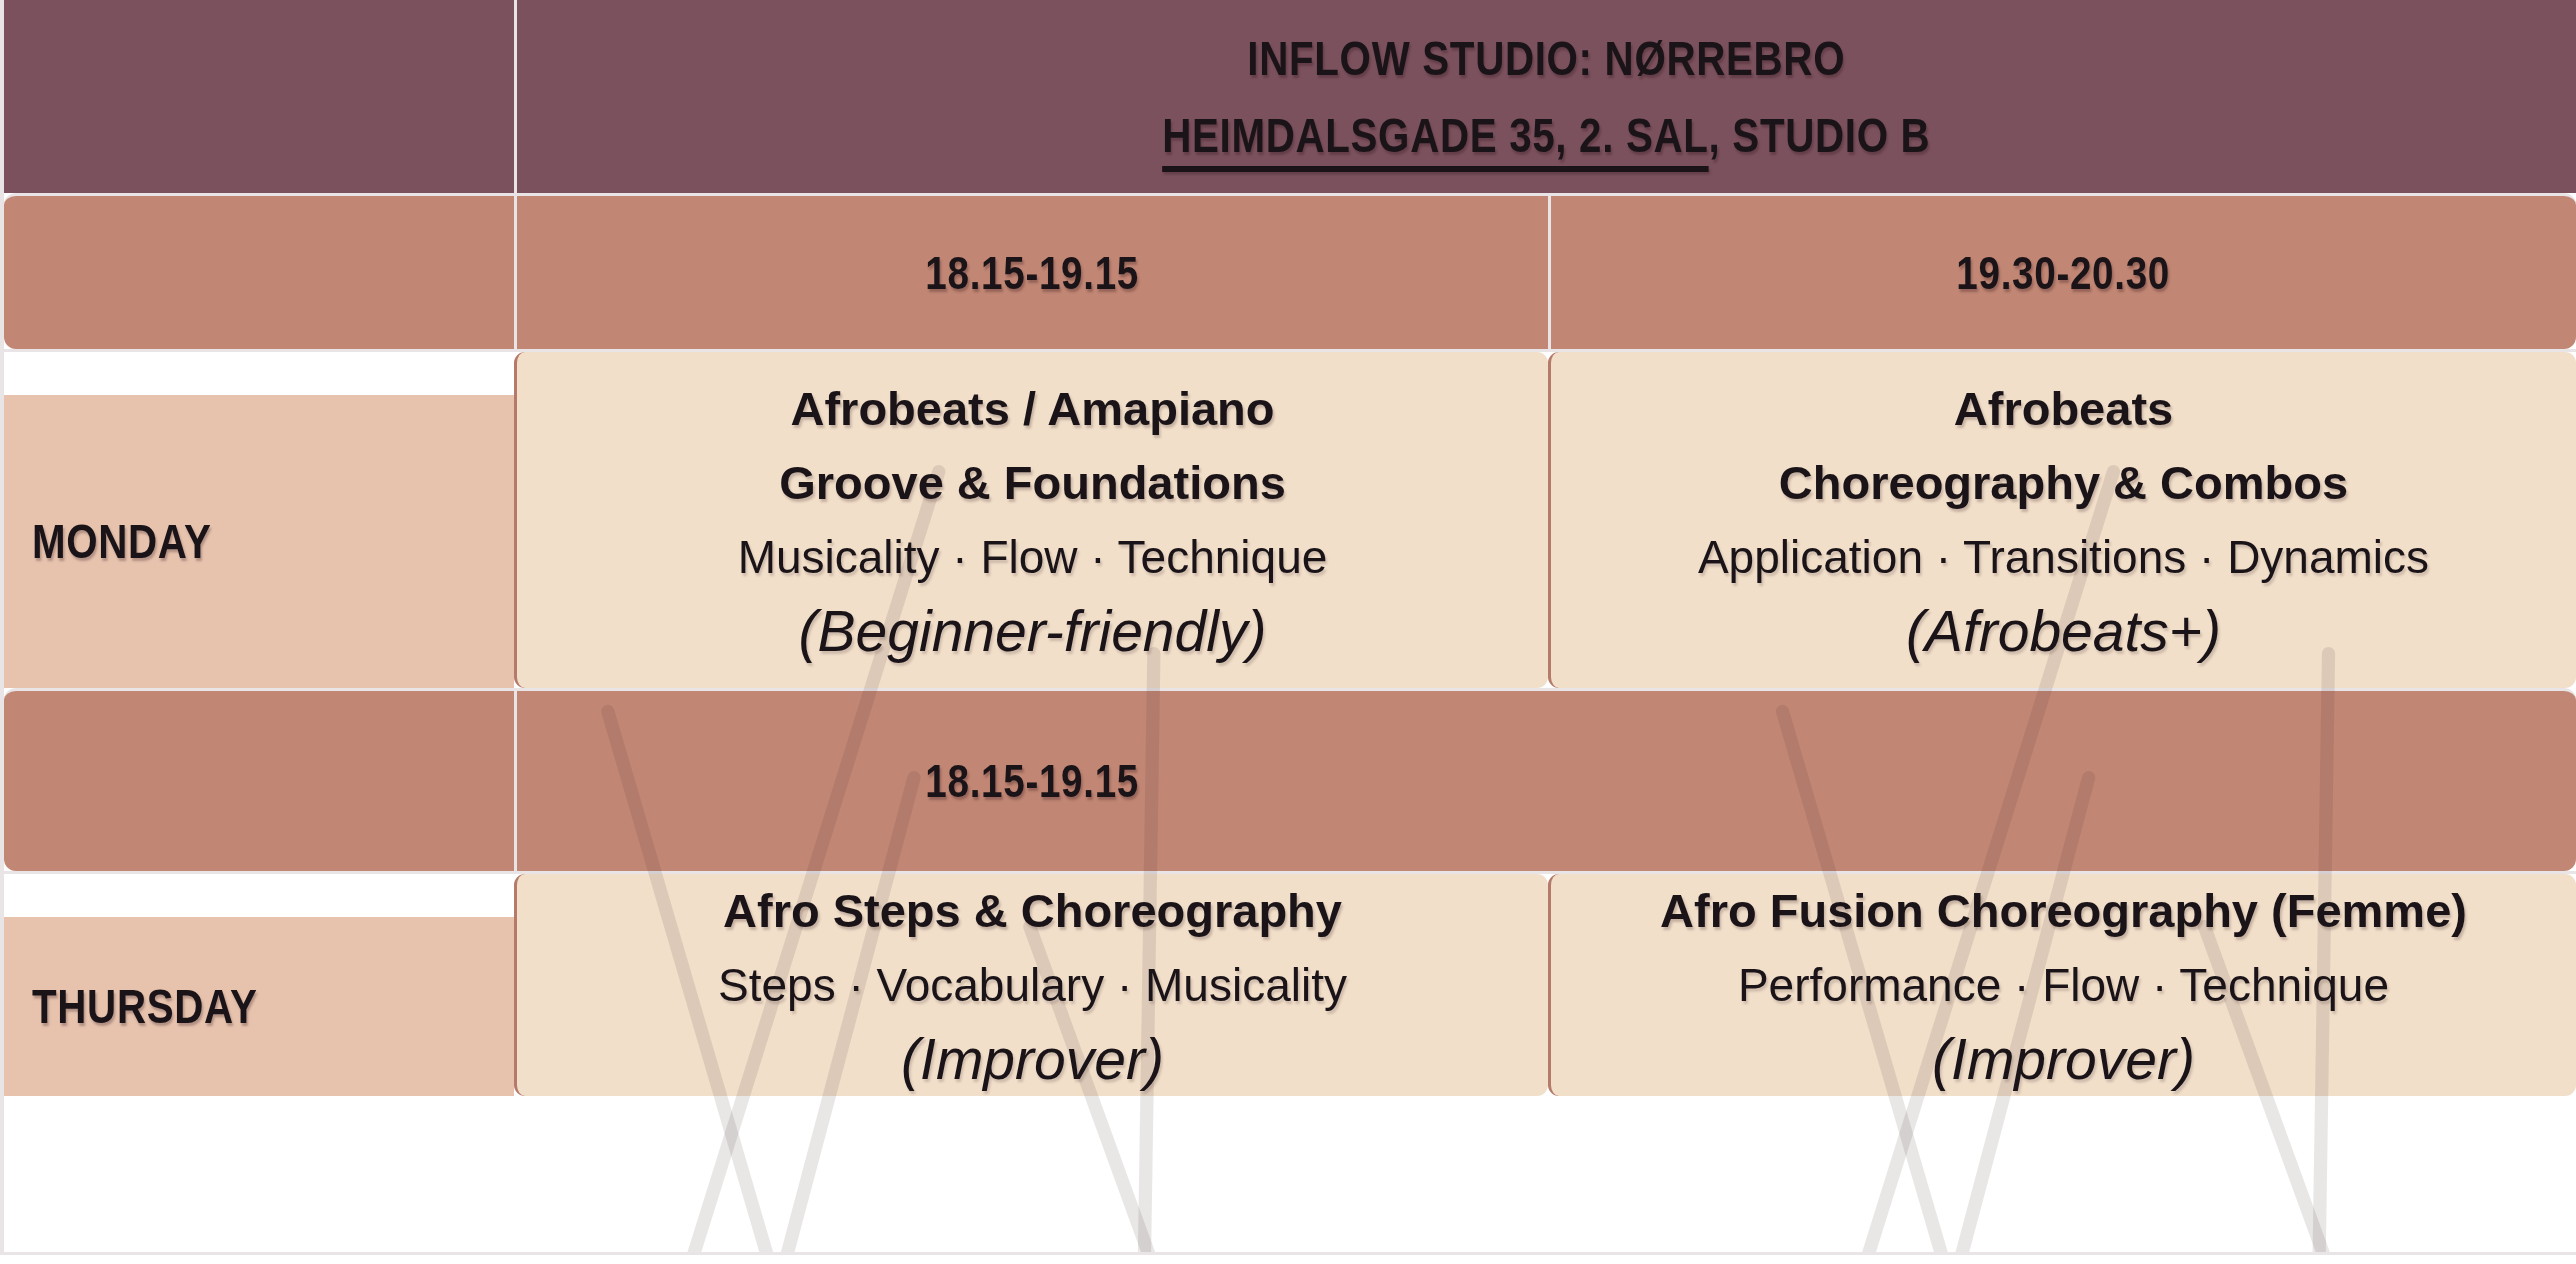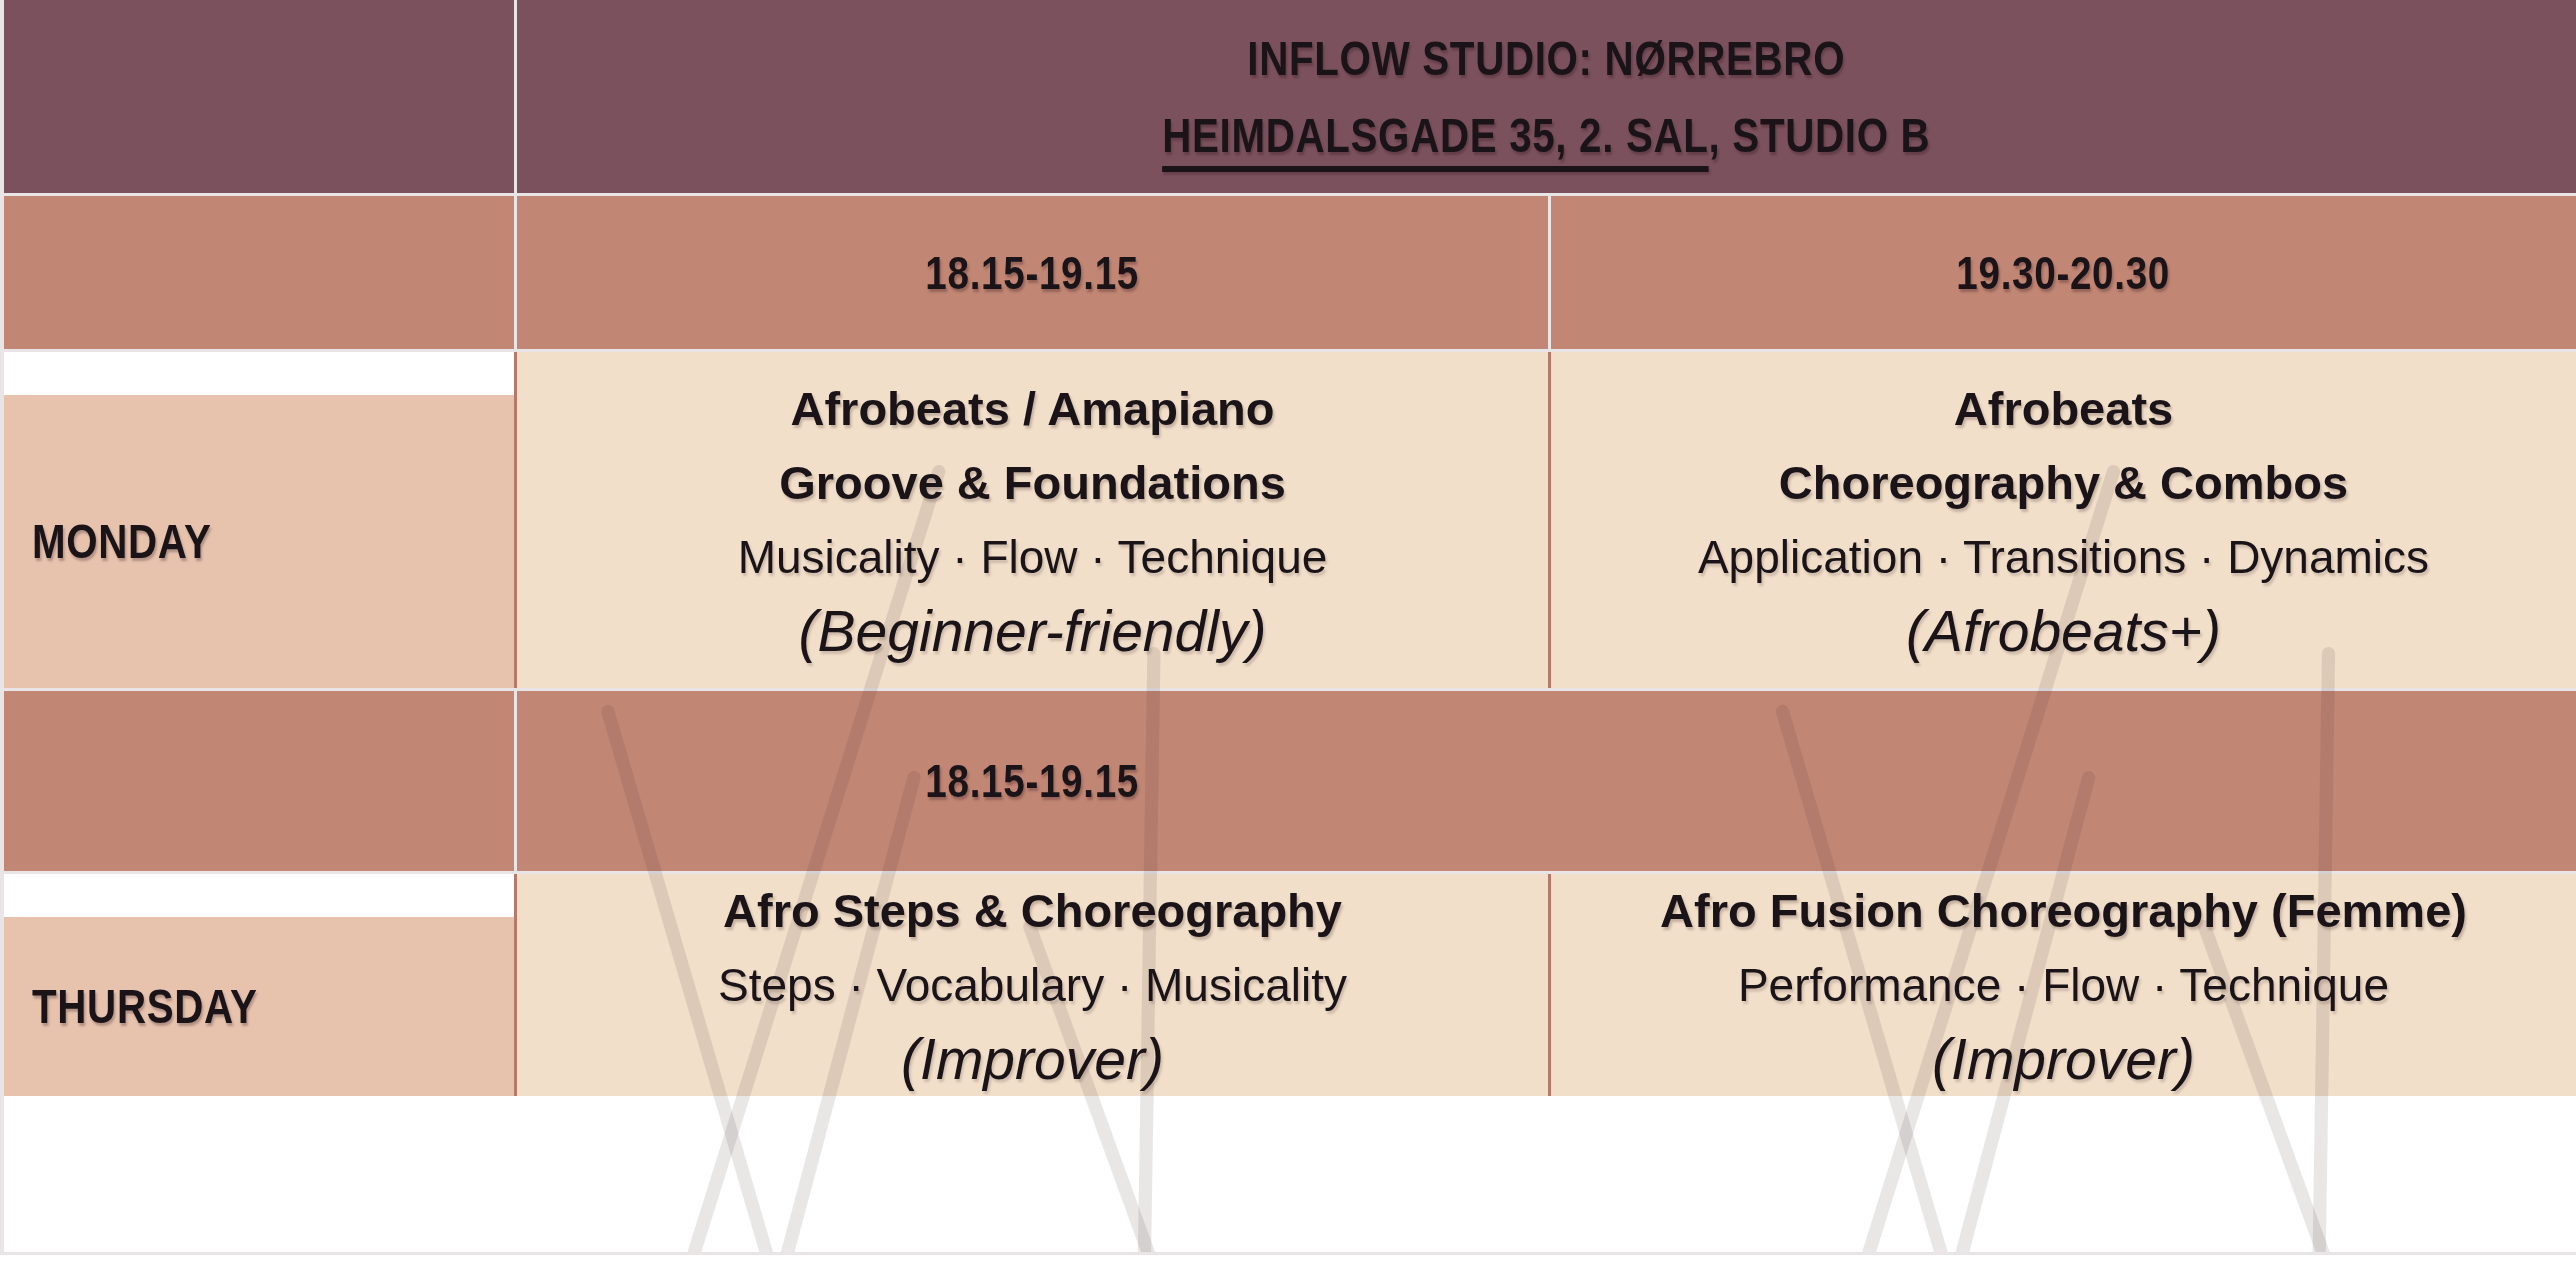--- a/index.html
+++ b/index.html
@@ -19,29 +19,29 @@
     width:2576px;height:1255px;
     overflow:hidden;
     border-left:4.1px solid var(--grid-light);
     border-bottom:3.3px solid var(--grid-light);
     display:grid;
     grid-template-rows:193px 156px 339px 183px 130px auto;
   }
   .row{display:grid;}
   .row + .row{border-top:3.3px solid var(--grid-light);}
   .row-venue{grid-template-columns:510px 1fr;background:var(--venue-bg);}
-  .row-time{grid-template-columns:510px 1034px 1fr;background:var(--time-bg);}
+  .row-time{grid-template-columns:510px 1034px 1fr;background:var(--time-bg);border-radius:12px;}
   .row-day{grid-template-columns:510px 1034px 1fr;}
   .row-venue .cell + .cell{border-left:3.3px solid var(--grid-light);}
   .row-time  .cell + .cell{border-left:3.3px solid var(--grid-light);}
   .row-day   .cell + .cell{border-left:3.3px solid var(--grid-terra);}
   .cell{display:flex;flex-direction:column;align-items:center;justify-content:center;text-align:center;}
   .cell > *{position:relative;z-index:2;}
   .day-cell{background:var(--day-bg);align-items:flex-start;padding-left:28px;text-align:left;margin-top:43px;}
-  .class-cell{background:var(--class-bg);}
+  .class-cell{background:var(--class-bg);border-radius:11px;}
   
   .caps{
     font-weight:700;
     letter-spacing:0.8px;
     display:inline-block;
     transform:scaleX(0.84);
     text-shadow:1.7px 2.5px 2.5px rgba(40,15,20,0.28);
     white-space:nowrap;
   }
   .venue-text{font-size:48px;line-height:77px;transform-origin:center center;}

